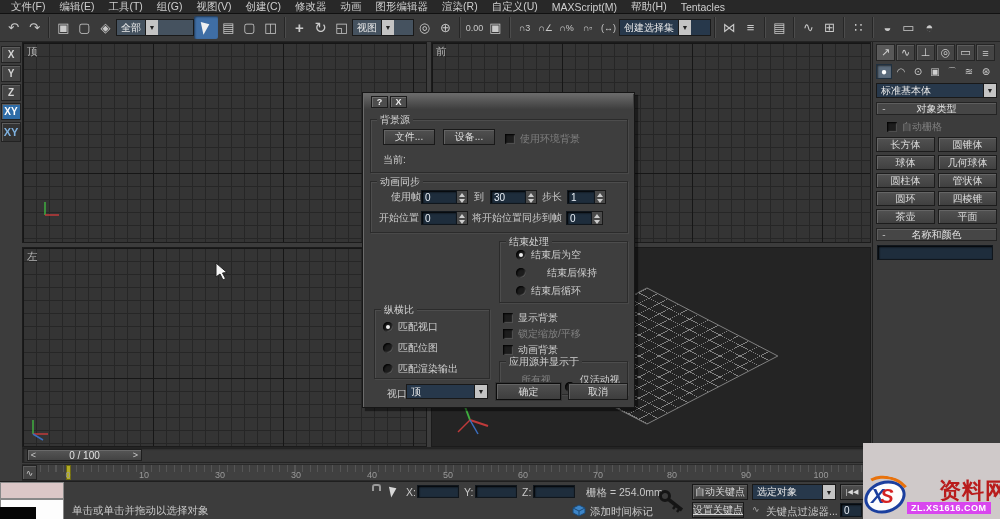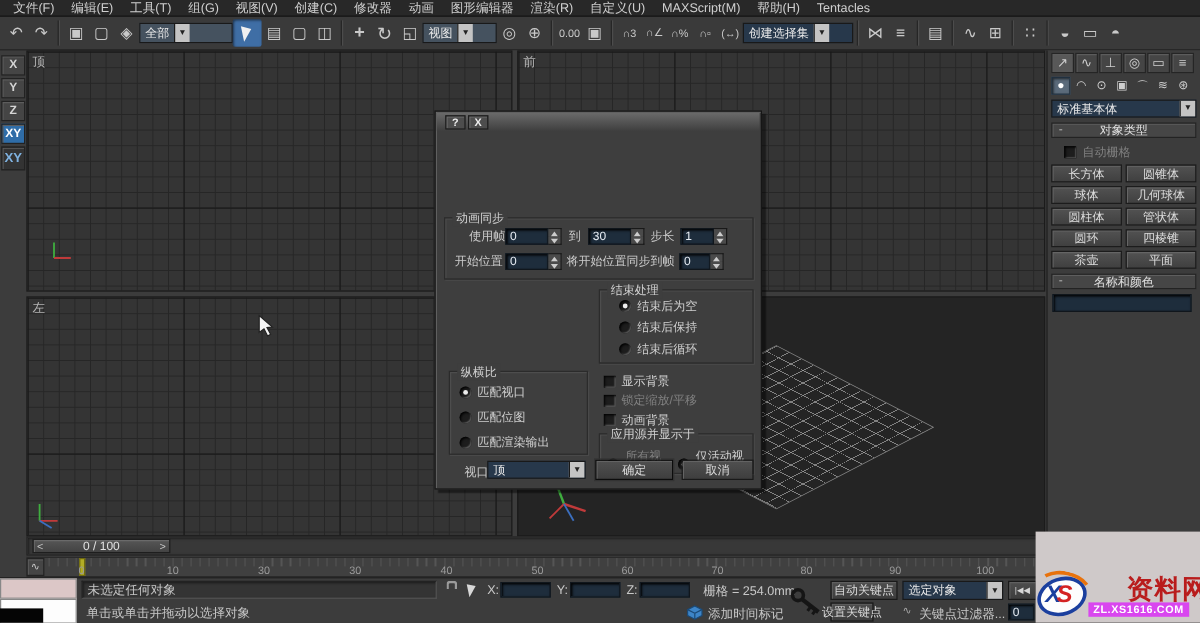--- a/index.html
+++ b/index.html
@@ -283,20 +283,30 @@
       <span style="background:#c53a5e;"></span>
     </div>
   </div>
 
   <div class="dialog">
     <div class="dtitle">
       <span class="tbtn">?</span>
       <span class="tbtn">X</span>
     </div>
 
+    <div class="grp" style="left:7px;top:26px;width:258px;height:54px;">
+      <span class="legend">背景源</span>
+      <div class="btn abs" style="left:12px;top:9px;width:52px;height:16px;">文件...</div>
+      <div class="btn abs" style="left:72px;top:9px;width:52px;height:16px;">设备...</div>
+      <div class="opt dim abs" style="left:134px;top:12px;">
+        <span class="chk"></span>
+        <span>使用环境背景</span>
+      </div>
+      <span class="abs" style="left:12px;top:33px;font-size:10px;color:#cfcfcf;">当前:</span>
+    </div>
 
     <div class="grp" style="left:7px;top:88px;width:258px;height:52px;">
       <span class="legend">动画同步</span>
       <div class="row abs" style="left:8px;top:8px;right:4px;">
         <span style="width:42px;font-size:10px;text-align:right;">使用帧</span>
         <span class="bf" style="width:36px;height:14px;">0</span>
         <span class="spin" style="height:14px;">
             <i class="up"></i>
             <i class="dn"></i>
           </span>
@@ -328,21 +338,21 @@
           </span>
       </div>
     </div>
 
     <div class="grp" style="left:136px;top:148px;width:129px;height:62px;">
       <span class="legend">结束处理</span>
       <div class="opt" style="margin:6px 0 0 16px;">
         <span class="rad on"></span>
         <span>结束后为空</span>
       </div>
-      <div class="opt" style="margin:4px 0 0 16px;">
+      <div class="opt" style="margin:4px 0 0 16px;gap:16px;">
         <span class="rad"></span>
         <span>结束后保持</span>
       </div>
       <div class="opt" style="margin:4px 0 0 16px;">
         <span class="rad"></span>
         <span>结束后循环</span>
       </div>
     </div>
 
     <div class="grp" style="left:11px;top:216px;width:116px;height:70px;">
@@ -419,23 +429,20 @@
     <span class="tick" style="left:638px">80</span>
     <span class="tick" style="left:712px">90</span>
     <span class="tick" style="left:787px">100</span>
   </div>
 
   <div class="statusbar">
     <div class="abs listener-pink" style="left:0;top:0;width:64px;height:17px;"></div>
     <div class="abs listener-white" style="left:0;top:17px;width:64px;height:21px;"></div>
     <div class="abs listener-black" style="left:0;top:25px;width:36px;height:13px;"></div>
 
-    <div class="abs sunken" style="left:68px;top:2px;width:296px;height:15px;display:flex;align-items:center;padding:0 4px;">
-      <span class="stxt">未选定任何对象</span>
-    </div>
     <span class="abs stxt" style="left:72px;top:22px;">单击或单击并拖动以选择对象</span>
 
     <span class="abs lockicon" style="left:371px;top:7px;"></span>
     <span class="abs" style="left:390px;top:4px;width:0;height:0;border-left:7px solid #d8d8d8;border-top:3px solid transparent;border-bottom:8px solid transparent;transform:rotate(-12deg);"></span>
 
     <span class="abs stxt" style="left:406px;top:4px;">X:</span>
     <span class="abs bf" style="left:417px;top:3px;width:42px;height:13px;"></span>
     <span class="abs stxt" style="left:464px;top:4px;">Y:</span>
     <span class="abs bf" style="left:475px;top:3px;width:42px;height:13px;"></span>
     <span class="abs stxt" style="left:522px;top:4px;">Z:</span>
@@ -451,21 +458,21 @@
     <span class="abs stxt" style="left:590px;top:23px;">添加时间标记</span>
 
     <svg class="abs" style="left:658px;top:6px;" width="28" height="26">
       <circle cx="7" cy="8" r="4.5" fill="none" stroke="#151515" stroke-width="3"></circle>
       <line x1="10" y1="11" x2="24" y2="22" stroke="#151515" stroke-width="3.5"></line>
       <line x1="18" y1="17" x2="15" y2="21" stroke="#151515" stroke-width="2.5"></line>
       <line x1="22" y1="20" x2="19" y2="24" stroke="#151515" stroke-width="2.5"></line>
     </svg>
 
     <div class="abs sbtn" style="left:692px;top:2px;width:56px;height:16px;">自动关键点</div>
-    <div class="abs sbtn" style="left:692px;top:20px;width:36px;height:16px;">设置关键点</div>
+    <div class="abs sbtn" style="left:692px;top:20px;width:52px;height:16px;text-decoration:underline;">设置关键点</div>
 
     <span class="combo blue abs" style="left:752px;top:2px;width:84px;height:16px;">
       <span class="val" style="flex:1">选定对象</span>
       <span class="da">▼</span>
     </span>
     <span class="abs stxt" style="left:752px;top:22px;font-size:9px;color:#aaa;">∿</span>
     <span class="abs stxt" style="left:766px;top:23px;">关键点过滤器...</span>
 
     <div class="abs sbtn" style="left:840px;top:2px;width:24px;height:16px;font-size:7px;">|◀◀</div>
     <div class="abs sbtn" style="left:866px;top:2px;width:16px;height:16px;font-size:7px;">◀</div>

